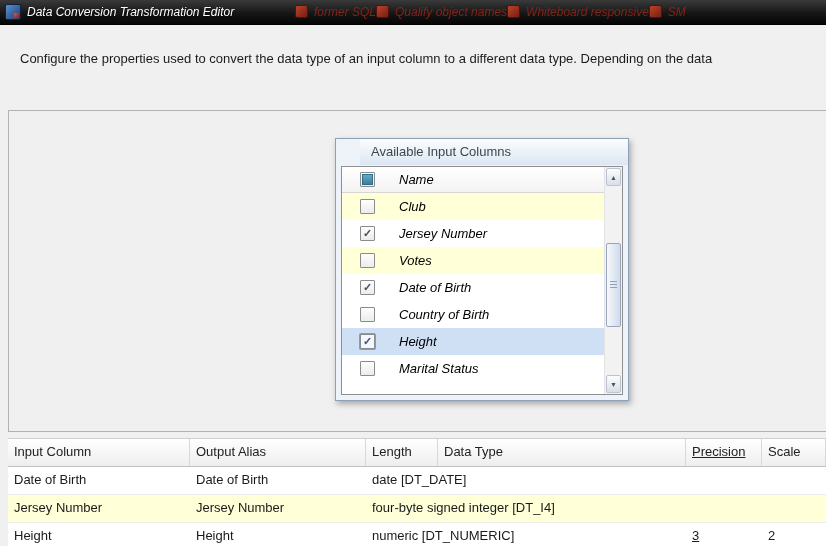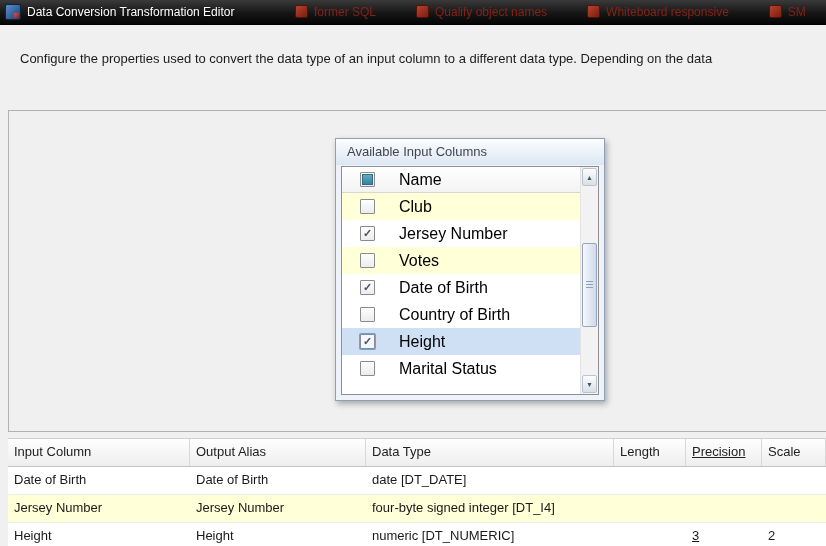--- a/index.html
+++ b/index.html
@@ -8,38 +8,39 @@
     background:#f0f0f0;
     font-family:"Liberation Sans",sans-serif;
     -webkit-font-smoothing:antialiased;
   }
   
   .titlebar{
     position:absolute;top:0;left:0;right:0;height:24px;
     background:linear-gradient(#3a3a3a,#161616 55%,#050505);
     display:flex;align-items:center;
     border-bottom:1px solid #000;
+    font-style:italic;
   }
   .app-icon{
     width:14px;height:14px;margin:0 6px 0 5px;flex:0 0 auto;
     background:linear-gradient(135deg,#5d8fd3,#1d3e6e);
     border:1px solid #0d2344;border-radius:2px;
     position:relative;
   }
   .app-icon::after{
     content:"";position:absolute;right:1px;bottom:1px;width:5px;height:5px;
     background:linear-gradient(135deg,#e4564a,#8d1f12);border-radius:1px;
   }
   .title-text{
     color:#ffffff;font-size:12px;white-space:nowrap;
     text-shadow:0 1px 2px rgba(0,0,0,.8);
   }
   .bg-windows{
     position:absolute;left:295px;right:0;top:0;bottom:1px;
-    display:flex;align-items:center;gap:40px;
+    display:flex;align-items:center;
     overflow:hidden;white-space:nowrap;
   }
   .bg-win{display:flex;align-items:center;opacity:.95;}
   .bg-win-icon{
     width:11px;height:11px;margin-right:6px;border-radius:2px;
     background:linear-gradient(135deg,#c4452c,#7d1f12);
     border:1px solid #551208;flex:0 0 auto;
   }
   .bg-win-text{color:#8a2418;font-size:12px;}
   
@@ -52,20 +53,21 @@
   .panel{
     position:absolute;top:110px;left:8px;right:-2px;height:320px;
     background:#f0f0f0;border:1px solid #b2b2b2;
   }
   
   .aic-box{
     position:absolute;left:326px;top:27px;width:268px;height:261px;
     background:#eef3fa;
     border:1px solid #8ea0b8;
     box-shadow:2px 3px 6px rgba(0,0,0,.30);
+    padding-left:24px;
   }
   .aic-title{
     height:26px;line-height:26px;padding-left:11px;
     font-size:13px;color:#3f4650;
     background:linear-gradient(#fbfdfe,#dce7f3);
     white-space:nowrap;overflow:hidden;
   }
   .aic-list-wrap{
     position:absolute;top:27px;left:5px;right:5px;bottom:5px;
     background:#ffffff;border:1px solid #8f8f8f;overflow:hidden;
@@ -88,21 +90,21 @@
     font-size:11px;line-height:12px;text-align:center;
     color:#44546a;font-weight:bold;
   }
   .lrow.sel .cb{box-shadow:0 0 0 1px #6da1d8;background:#f4f8fd;}
   .cb.ind{display:flex;align-items:center;justify-content:center;}
   .indfill{
     width:9px;height:9px;
     background:linear-gradient(#66aabf,#3c7fa1);
     border:1px solid #2d6c8d;
   }
-  .llabel{font-size:16px;color:#000;white-space:nowrap;}
+  .llabel{font-size:13px;color:#000;white-space:nowrap;font-style:italic;}
   
   .scrollbar{
     position:absolute;top:0;right:0;bottom:0;width:17px;
     background:#f2f2f2;border-left:1px solid #e3e3e3;
     display:flex;flex-direction:column;
   }
   .sb-btn{
     height:16px;flex:0 0 auto;
     background:linear-gradient(#fdfdfd,#d9dfe7);
     border:1px solid #b9c3d2;border-radius:2px;margin:1px;
@@ -228,22 +230,22 @@
           </div>
         </div>
       </div>
     </div>
   </div>
 
   <div class="grid">
     <div class="ghead">
         <div class="gcell gh c0">Input Column</div>
         <div class="gcell gh c1">Output Alias</div>
+        <div class="gcell gh c3">Length</div>
         <div class="gcell gh c2">Data Type</div>
-        <div class="gcell gh c3">Length</div>
         <div class="gcell gh c4">Precision</div>
         <div class="gcell gh c5">Scale</div>
       </div>
     <div class="gbody">
         <div class="grow">
           <div class="gcell c0">Date of Birth</div>
           <div class="gcell c1">Date of Birth</div>
           <div class="gcell c2">date [DT_DATE]</div>
           <div class="gcell c3"></div>
           <div class="gcell c4"></div>

